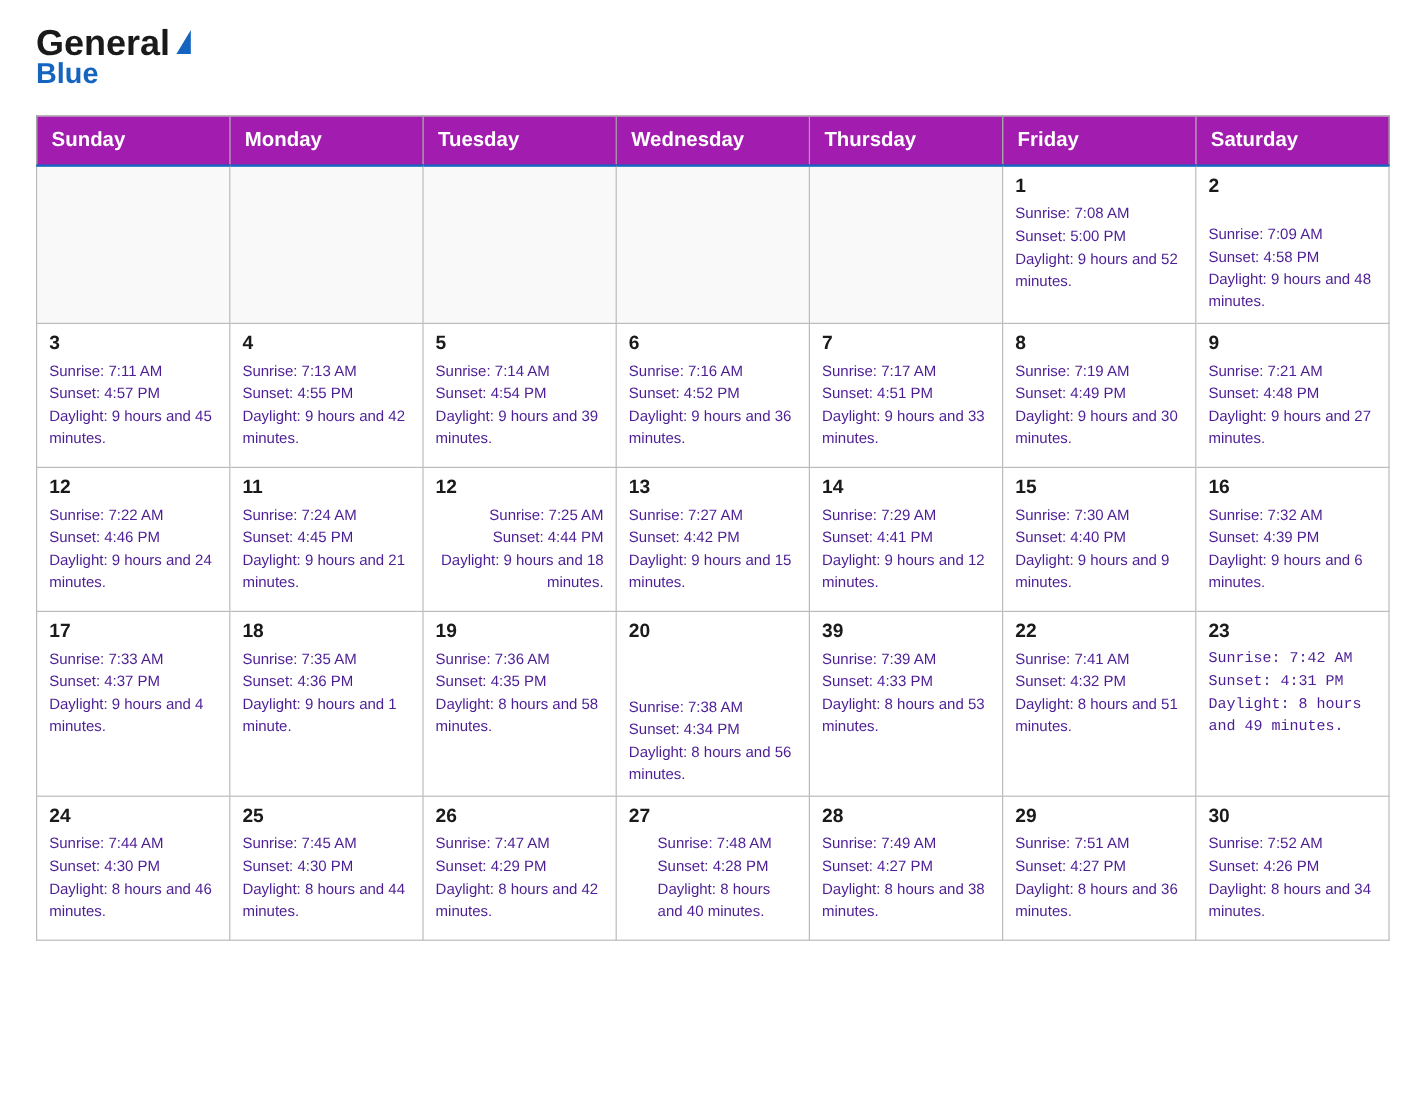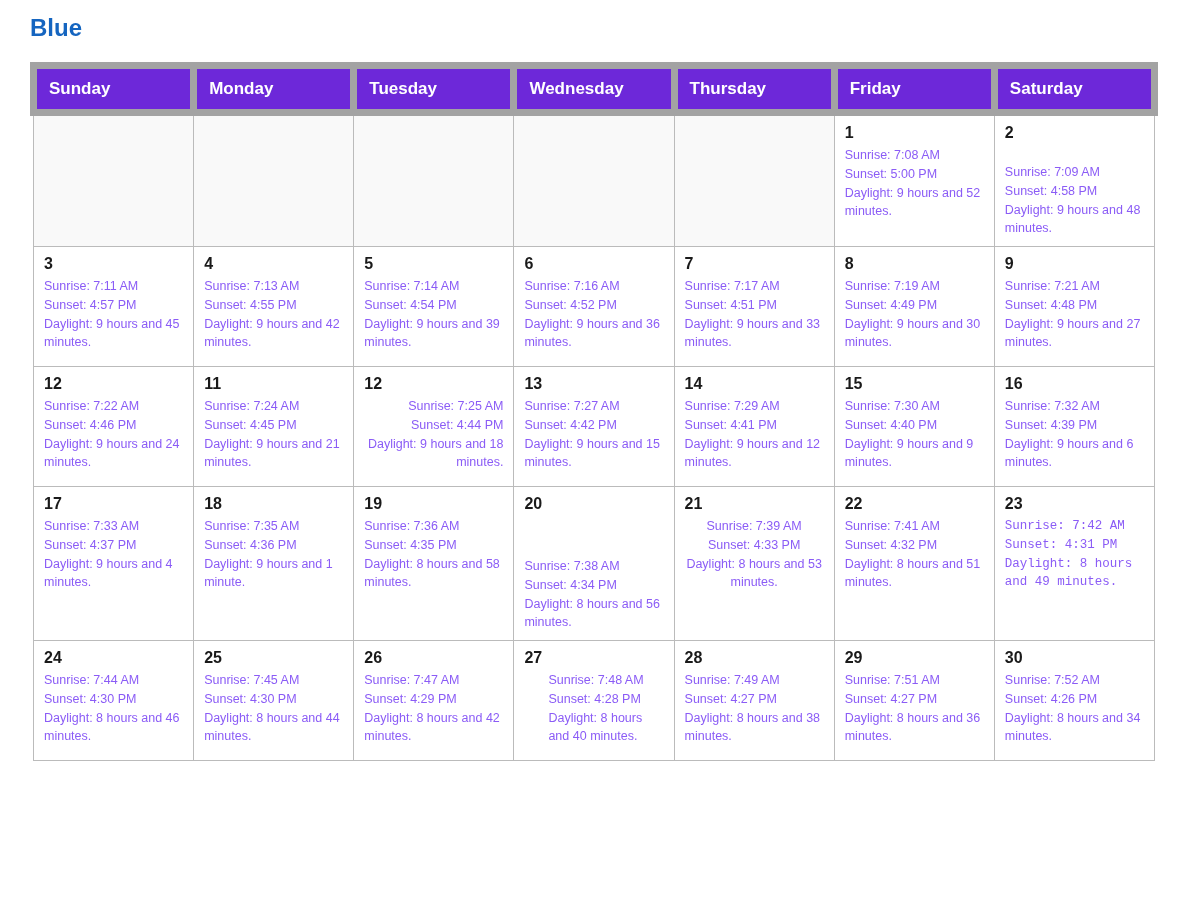--- a/index.html
+++ b/index.html
@@ -43,62 +43,66 @@
     .location-title {
       font-size: 22px;
       color: #555;
       margin-top: 4px;
     }
     .calendar {
       width: 100%;
       border-collapse: collapse;
     }
     .calendar thead tr th {
-      background-color: #6d28d9;
+      background-color: #a21caf;
       color: #fff;
       font-size: 17px;
       font-weight: bold;
       padding: 10px 12px;
       text-align: left;
-      border: 7px solid #a3a3a3;
+      border: 1px solid #a3a3a3;
     }
     .calendar tbody tr td {
       width: calc(100% / 7);
       vertical-align: top;
       border: 1px solid #bbb;
       padding: 8px 10px;
       min-height: 100px;
       height: 120px;
     }
     .calendar tbody tr:first-child td {
       border-top: 2px solid #1565c0;
     }
     .day-number {
       font-size: 16px;
       font-weight: bold;
       color: #1a1a1a;
       margin-bottom: 4px;
     }
     .day-info {
       font-size: 12.5px;
-      color: #8b5cf6;
+      color: #4c1d95;
       line-height: 1.5;
     }
     .empty-cell {
       background: #f9f9f9;
     }
     tr:not(:first-child) td {
       border-top: 2px solid #1565c0;
     }
   </style>
 </head>
 <body>
 
 <div class="header">
   <div class="logo">
+    <div class="logo-line1">
+      <span style="font-size:30px;font-weight:bold;color:#1a1a1a;">General</span>
+      <span style="display:inline-block;width:0;height:0;border-left:12px solid transparent;border-right:0px solid transparent;border-bottom:20px solid #1565c0;margin-left:3px;margin-bottom:4px;"></span>
+    </div>
     <div class="logo-line2">Blue</div>
   </div>
   <div class="title-block">
     <div class="month-title"></div>
     <div class="location-title"></div>
   </div>
 </div>
 
 <table class="calendar">
   <thead>
@@ -239,22 +243,22 @@
 Sunset: 4:35 PM
 Daylight: 8 hours and 58 minutes.</div>
         </td>
         <td>
           <div class="day-number">20</div>
           <div class="day-info" style="white-space: pre-line; margin-top: 44px;">Sunrise: 7:38 AM
 Sunset: 4:34 PM
 Daylight: 8 hours and 56 minutes.</div>
         </td>
         <td>
-          <div class="day-number">21</div>
-          <div class="day-info" style="white-space: pre-line; text-align: center;">Sunrise: 7:39 AM
+          <div class="day-number">39</div>
+          <div class="day-info" style="white-space: pre-line;">Sunrise: 7:39 AM
 Sunset: 4:33 PM
 Daylight: 8 hours and 53 minutes.</div>
         </td>
         <td>
           <div class="day-number">22</div>
           <div class="day-info" style="white-space: pre-line;">Sunrise: 7:41 AM
 Sunset: 4:32 PM
 Daylight: 8 hours and 51 minutes.</div>
         </td>
         <td>

